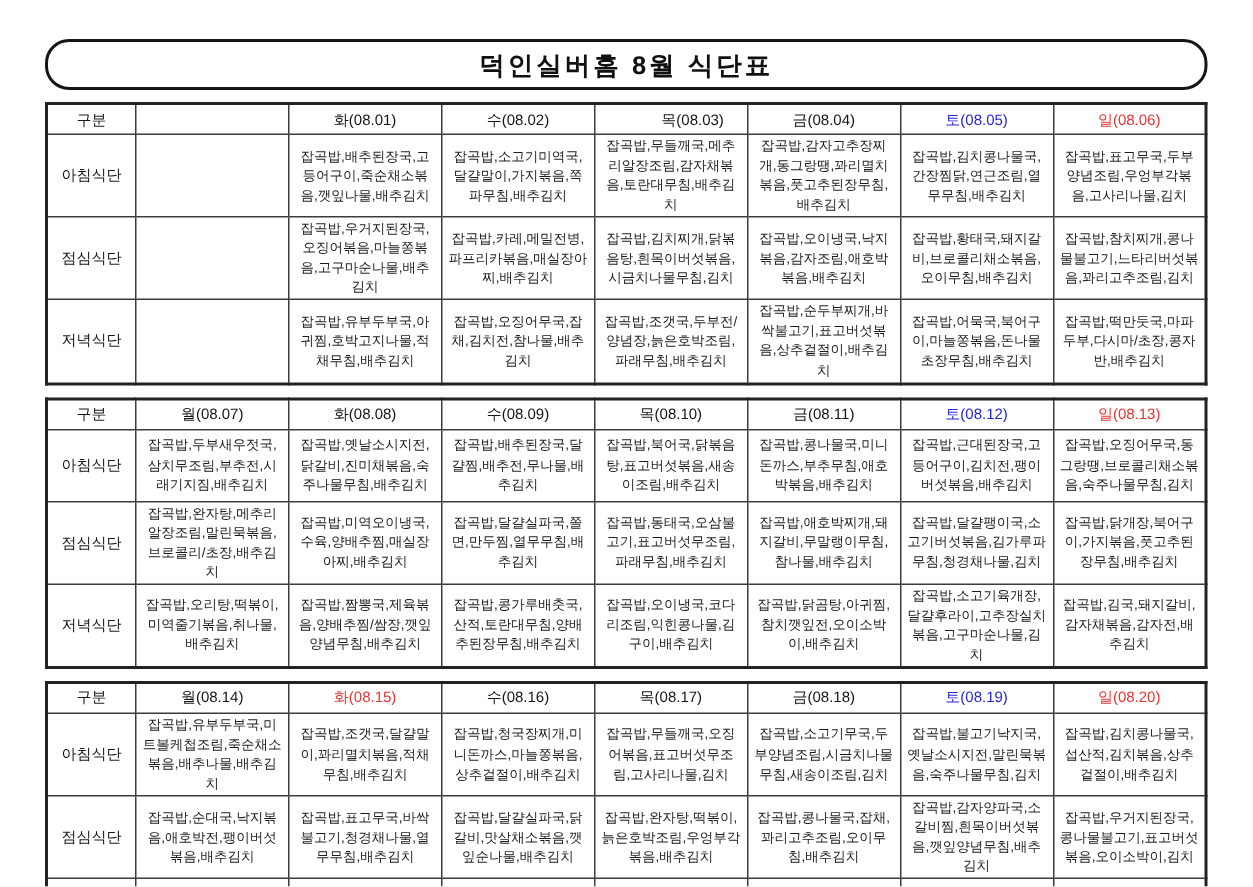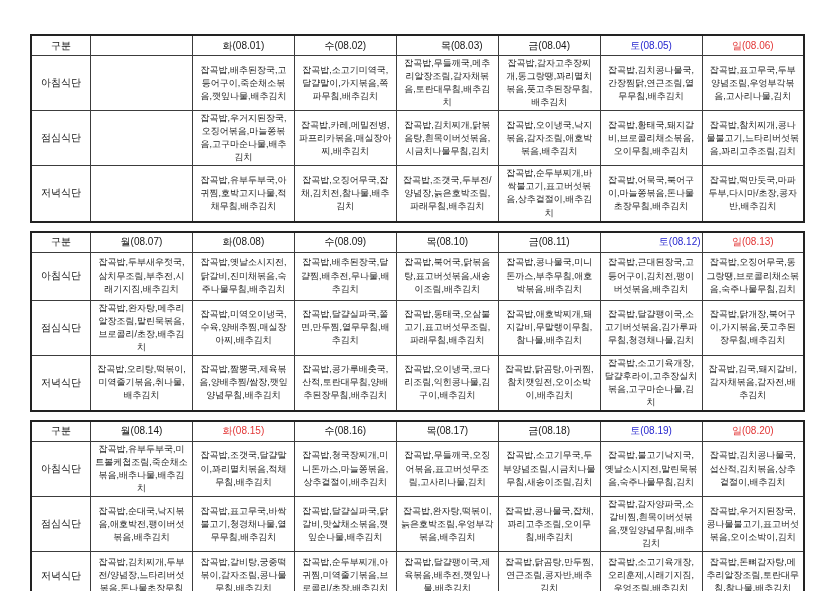--- a/index.html
+++ b/index.html
@@ -33,20 +33,23 @@
   tr.meal-row{height:48px;}
   td.menu-cell{
     font-size:9px;line-height:1.45;text-align:center;padding:1px 3px;
     word-break:break-all;color:#1b1b1b;
   }
 </style>
 </head>
 <body>
 
 <div class="page">
+  <div class="title-box">
+    <h1>덕인실버홈 8월 식단표</h1>
+  </div>
   <div id="tables">
       <table class="menu">
         <thead>
           <tr>
             <th class="corner">구분</th>
             <th class="day" style="color: rgb(20, 20, 20);"></th>
             <th class="day" style="color: rgb(20, 20, 20);">화(08.01)</th>
             <th class="day" style="color: rgb(20, 20, 20);">수(08.02)</th>
             <th class="day" style="color: rgb(20, 20, 20); padding-left: 30px;">목(08.03)</th>
             <th class="day" style="color: rgb(20, 20, 20);">금(08.04)</th>
@@ -89,21 +92,21 @@
       </table>
       <table class="menu">
         <thead>
           <tr>
             <th class="corner">구분</th>
             <th class="day" style="color: rgb(20, 20, 20);">월(08.07)</th>
             <th class="day" style="color: rgb(20, 20, 20);">화(08.08)</th>
             <th class="day" style="color: rgb(20, 20, 20); margin-left: 18px;">수(08.09)</th>
             <th class="day" style="color: rgb(20, 20, 20); margin-left: 48px;">목(08.10)</th>
             <th class="day" style="color: rgb(20, 20, 20); margin-left: 28px;">금(08.11)</th>
-            <th class="day" style="color: rgb(38, 38, 207); text-align: right;">토(08.12)</th>
+            <th class="day" style="color: rgb(38, 38, 207);">토(08.12)</th>
             <th class="day" style="color: rgb(226, 54, 54);">일(08.13)</th>
           </tr>
         </thead>
         <tbody>
           <tr class="meal-row">
             <th class="row-label">아침식단</th>
             <td class="menu-cell">잡곡밥,두부새우젓국,삼치무조림,부추전,시래기지짐,배추김치</td>
             <td class="menu-cell">잡곡밥,옛날소시지전,닭갈비,진미채볶음,숙주나물무침,배추김치</td>
             <td class="menu-cell">잡곡밥,배추된장국,달걀찜,배추전,무나물,배추김치</td>
             <td class="menu-cell">잡곡밥,북어국,닭볶음탕,표고버섯볶음,새송이조림,배추김치</td>

